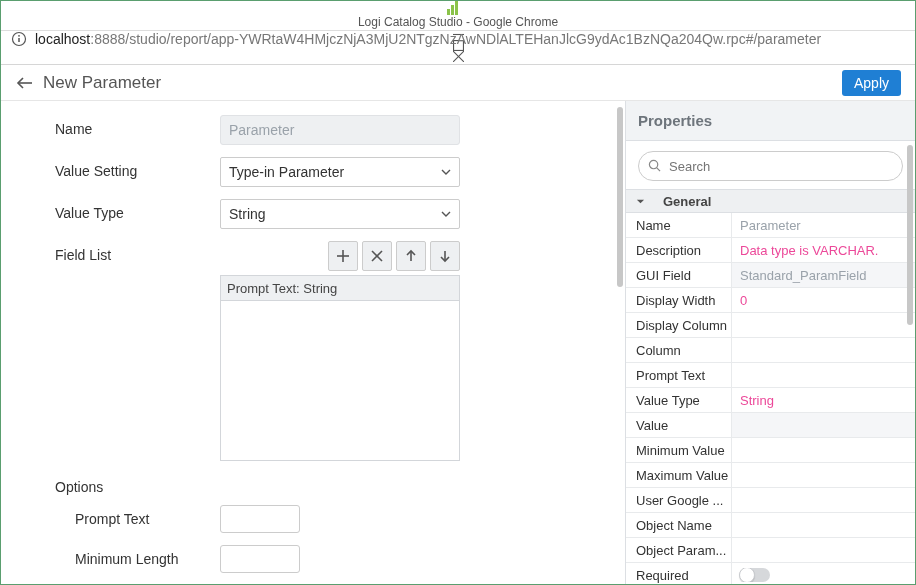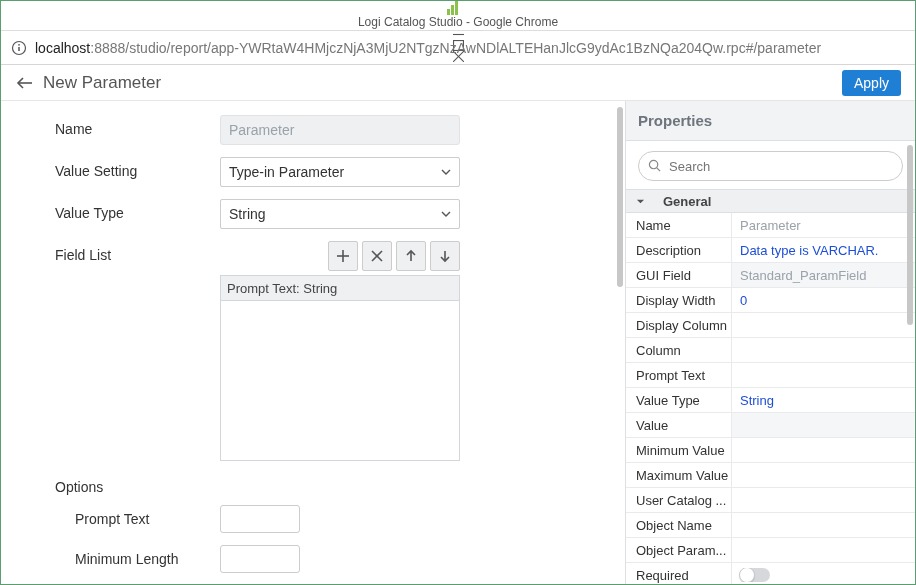--- a/index.html
+++ b/index.html
@@ -10,21 +10,21 @@
   .titlebar .icon { width: 16px; height: 16px; margin-right: 6px; display:flex; gap:1px; align-items:flex-end;}
   .titlebar .icon span{display:inline-block;width:3px;background:#8bc34a;}
   .titlebar .icon span:nth-child(1){height:6px;}
   .titlebar .icon span:nth-child(2){height:10px;}
   .titlebar .icon span:nth-child(3){height:14px;}
   .titlebar .title { flex: 1; color: #555; font-size: 12px; }
   .titlebar .winbtn { width: 40px; height: 28px; display:flex; align-items:center; justify-content:center; color:#555; }
   .titlebar .winbtn svg { width:11px; height:11px; }
 
   
-  .addrbar { height: 34px; display: flex; align-items: center; padding: 0 10px; border-bottom: 1px solid #d6d6d6; color:#555; font-size:14px; gap:8px; }
+  .addrbar { height: 34px; display: flex; padding: 0 10px; border-bottom: 1px solid #d6d6d6; color:#555; font-size:14px; gap:8px; }
   .addrbar svg { width:16px; height:16px; flex:none; }
   .addrbar .url { white-space: nowrap; overflow:hidden; }
   .addrbar .host { color:#222; }
   .addrbar .path { color:#777; }
 
   
   .pageheader { height: 36px; display:flex; align-items:center; padding: 0 14px; border-bottom:1px solid #e6e6e6; }
   .pageheader .back { width:20px; height:20px; margin-right:8px; color:#555; }
   .pageheader .ptitle { font-size: 17px; color:#555; flex:1; }
   .applybtn { background:#1f7fd4; color:#fff; border:none; padding:5px 12px; border-radius:3px; font-size:14px; cursor:pointer;}
@@ -57,21 +57,21 @@
   .proppane .phead { height:40px; background:#f1f3f5; border-bottom:1px solid #dcdfe3; display:flex; align-items:center; padding:0 12px; font-size:15px; font-weight:600; color:#6e757c;}
   .proppane .searchwrap { padding:10px 12px 8px 12px; }
   .proppane .search { width:100%; height:30px; border:1px solid #ccc; border-radius:15px; padding:0 12px 0 30px; font-size:13px; color:#888; background:#fff; }
   .proppane .searchwrap{position:relative;}
   .proppane .searchwrap svg{position:absolute; left:22px; top:18px; width:13px; height:13px; color:#888;}
   .groupbar { height:24px; background:#eef0f2; border-top:1px solid #dcdfe3; border-bottom:1px solid #dcdfe3; display:flex; align-items:center; padding:0 10px; gap:18px; font-weight:600; color:#444; font-size:13px;}
   .groupbar svg{width:9px;height:9px;}
   .ptable { flex:1; overflow:hidden; font-size:13px; position:relative;}
   .prow { display:flex; height:25px; border-bottom:1px solid #e8eaec; align-items:center;}
   .prow .k { width:106px; padding-left:10px; color:#333; border-right:1px solid #e8eaec; height:100%; display:flex; align-items:center; white-space:nowrap; overflow:hidden;}
-  .prow .v { flex:1; padding-left:8px; color:#1d4ed8; display:flex; align-items:center; white-space:nowrap; overflow:hidden; text-overflow:ellipsis;}
+  .prow .v { flex:1; padding-left:8px; color:#ec4899; display:flex; align-items:center; white-space:nowrap; overflow:hidden; text-overflow:ellipsis;}
   .prow .v.dim { color:#9aa2aa; }
   .prow.altbg .v { background:#f5f6f8; height:100%;}
   .toggle { width:30px; height:14px; border-radius:7px; background:#d6d8db; position:relative; }
   .toggle .knob { width:16px; height:16px; border-radius:50%; background:#fff; border:1px solid #c8cace; position:absolute; left:-1px; top:-1px; box-shadow:0 1px 1px rgba(0,0,0,.15);}
   .proppane .pscroll { position:absolute; right:2px; top:44px; width:6px; height:180px; background:#c7c7c7; border-radius:3px;}
 </style>
 </head>
 <body>
 
 <div class="titlebar">
@@ -258,21 +258,21 @@
         </div>
       <div class="prow">
           <div class="k">Minimum Value</div>
           <div class="v"></div>
         </div>
       <div class="prow">
           <div class="k">Maximum Value</div>
           <div class="v"></div>
         </div>
       <div class="prow">
-          <div class="k">User Catalog ...</div>
+          <div class="k">User Google ...</div>
           <div class="v"></div>
         </div>
       <div class="prow">
           <div class="k">Object Name</div>
           <div class="v"></div>
         </div>
       <div class="prow">
           <div class="k">Object Param...</div>
           <div class="v"></div>
         </div>

